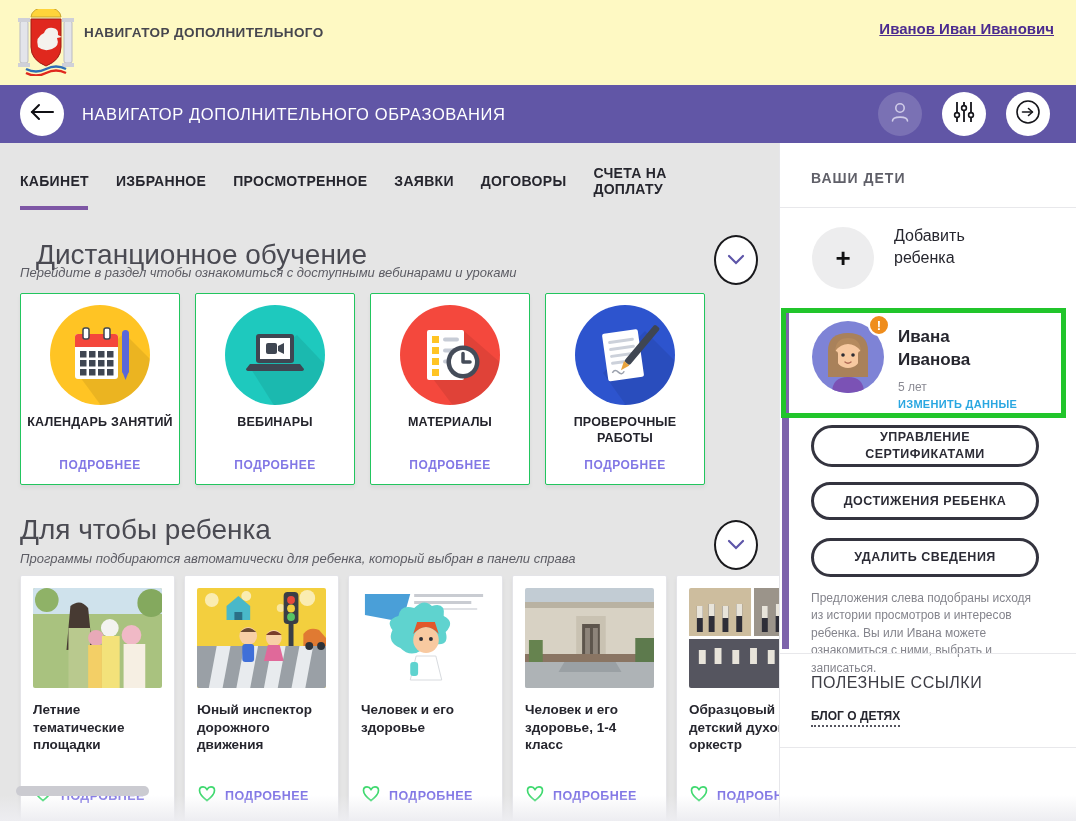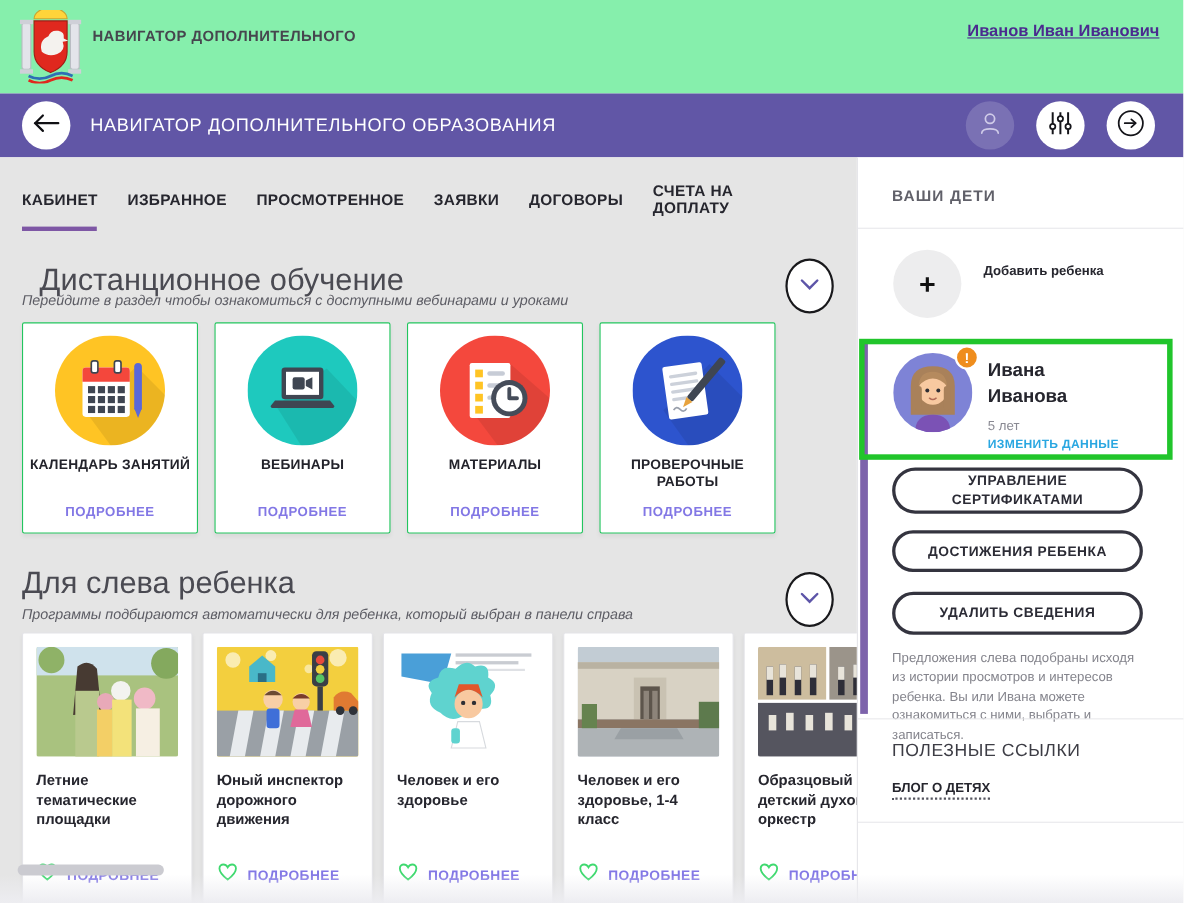--- a/index.html
+++ b/index.html
@@ -1,21 +1,21 @@
 <!DOCTYPE html>
 <html><head>
 <meta charset="utf-8">
 <style>
   * { margin:0; padding:0; box-sizing:border-box; }
   html,body { background:#fff; }
   .app { position:relative; width:1076px; height:821px; background:#fff; overflow:hidden;
          font-family:"Liberation Sans", sans-serif; }
 
   
-  .top-header { position:absolute; left:0; top:0; width:1076px; height:85px; background:#86efac; }
+  .top-header { position:absolute; left:0; top:0; width:1076px; height:85px; background:#fef9c3; }
   .logo { position:absolute; left:18px; top:9px; width:56px; height:67px; }
   .brand { position:absolute; left:84px; top:23px; font-size:13.5px; font-weight:700;
            color:#46464e; letter-spacing:.4px; line-height:1.45; }
   .user-link { position:absolute; right:22px; top:20px; font-size:15px; font-weight:700;
                color:#4b2b8f; text-decoration:underline; cursor:pointer; }
 
   
   .navbar { position:absolute; left:0; top:85px; width:1076px; height:58px; background:#6156a6; }
   .nav-back { position:absolute; left:20px; top:7px; width:44px; height:44px; border-radius:50%;
               background:#fff; display:flex; align-items:center; justify-content:center; cursor:pointer; }
@@ -70,21 +70,21 @@
   .sidebar { position:absolute; left:779px; top:143px; width:297px; height:678px;
              background:#fff; border-left:1px solid #e6e6ea; }
   .sb-heading { position:absolute; left:31px; top:27px; font-size:14px; color:#606069;
                 letter-spacing:1px; font-weight:600; }
   .sb-div { position:absolute; left:0; width:297px; height:1px; background:#e8e8eb; }
   .d1 { top:64px; } .d2 { top:510px; } .d3 { top:604px; }
 
   .add-circle { position:absolute; left:32px; top:84px; width:62px; height:62px; border-radius:50%;
                 background:#ededee; display:flex; align-items:center; justify-content:center;
                 font-size:26px; font-weight:700; color:#111; cursor:pointer; }
-  .add-label { position:absolute; left:114px; top:95px; width:120px; font-size:12px; font-weight:700;
+  .add-label { position:absolute; left:114px; top:82px; width:120px; font-size:16px; font-weight:400;
                color:#26262e; line-height:1.35; cursor:pointer; }
 
   .child-stripe { position:absolute; left:2px; top:168px; width:7px; height:338px; background:#7d63ab; }
   .avatar { position:absolute; left:32px; top:178px; width:72px; height:72px; cursor:pointer; }
   .badge { position:absolute; left:88px; top:171px; width:22px; height:22px; border-radius:50%;
            background:#ef8d1d; color:#fff; font-weight:800; font-size:13px; display:flex;
            align-items:center; justify-content:center; border:2px solid #fff; }
   .child-name { position:absolute; left:118px; top:183px; width:112px; font-size:17px; font-weight:800;
                 color:#26262e; line-height:1.35; }
   .child-age  { position:absolute; left:118px; top:237px; font-size:12px; color:#8a8a93; }
@@ -312,21 +312,21 @@
               <rect x="58.5" y="14" width="7" height="48" rx="2" fill="#3f4652"></rect>
               <path d="M58.5 62 h7 l-3.5 9 z" fill="#e8a33d"></path>
             </g>
           </svg>
         </div>
         <div class="lbl">ПРОВЕРОЧНЫЕ РАБОТЫ</div>
         <div class="more">ПОДРОБНЕЕ</div>
       </div>
     </div>
 
-    <div class="sec-title t2">Для слева ребенка</div>
+    <div class="sec-title t2">Для чтобы ребенка</div>
     <div class="sec-sub s2">Программы подбираются автоматически для ребенка, который выбран в панели справа</div>
     <div class="chev chev2">
       <span>
         <svg width="18" height="11" viewBox="0 0 18 11" fill="none" stroke="#5d55a8" stroke-width="2.2" stroke-linecap="round">
             <path d="M2 2 L9 9 L16 2"></path>
           </svg>
       </span>
     </div>
 
     <div class="cards2">

